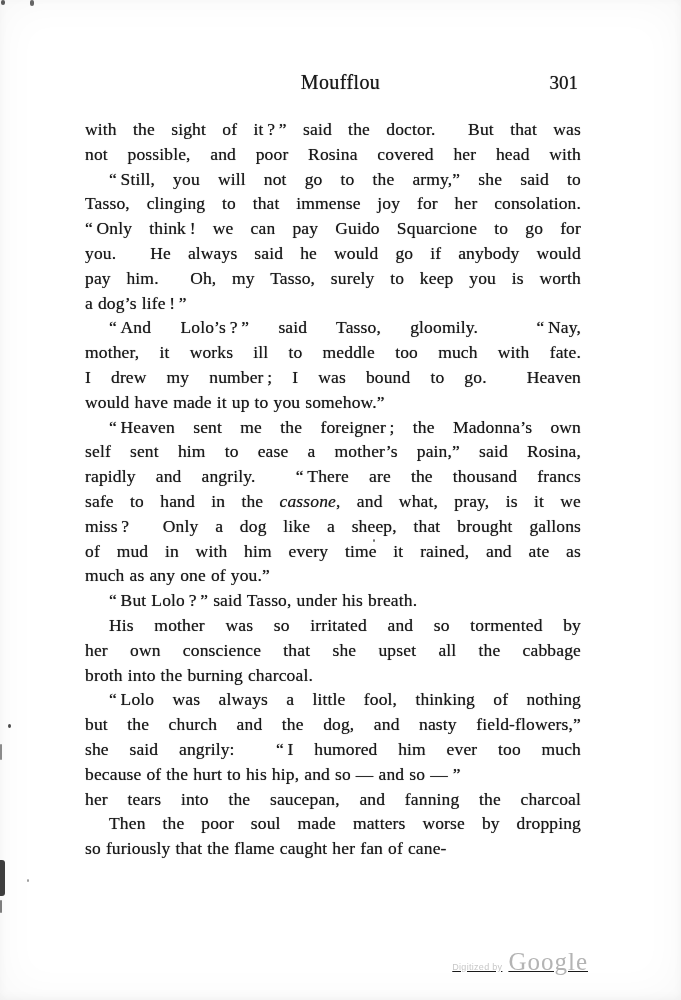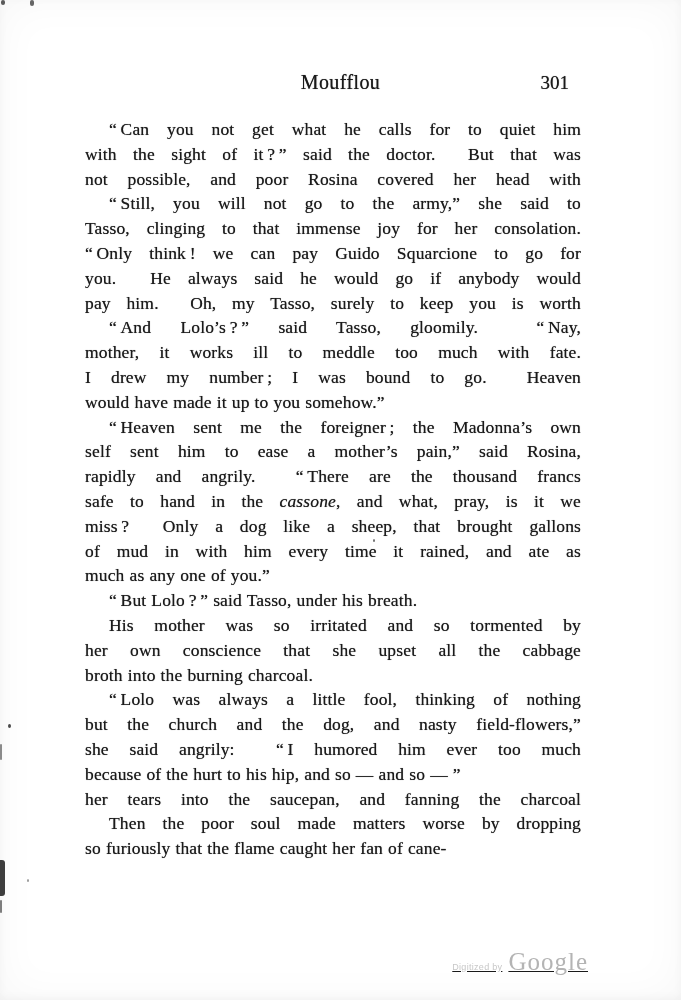--- a/index.html
+++ b/index.html
@@ -17,21 +17,21 @@
 
   
   .pagehead { position: absolute; top: 71px; left: 0; width: 681px; height: 26px; }
   .title {
     position: absolute; left: 0; top: 0; width: 100%;
     text-align: center;
     font-size: 20px; letter-spacing: 0.4px;
     text-shadow: 0 0 0.7px rgba(26,26,26,0.85);
   }
   .pagenum {
-    position: absolute; right: 112px; top: 1px;
+    position: absolute; right: 103px; top: 1px;
     font-size: 19px;
     text-shadow: 0 0 0.7px rgba(26,26,26,0.85);
   }
 
   
   .textblock { position: absolute; left: 85px; top: 117px; width: 496px; }
   .line {
     font-size: 17.5px;
     line-height: 24.8px;
     height: 24.8px;
@@ -66,28 +66,28 @@
 <body>
 
 <div class="page">
 
   <header class="pagehead">
     <span class="title">Moufflou</span>
     <span class="pagenum">301</span>
   </header>
 
   <main class="textblock" id="textblock">
-      <div class="line indent">“ Can you not get what he calls for to quiet him</div>
       <div class="line">with the sight of it ? ” said the doctor.  But that was</div>
       <div class="line">not possible, and poor Rosina covered her head with</div>
       <div class="line indent">“ Still, you will not go to the army,” she said to</div>
       <div class="line">Tasso, clinging to that immense joy for her consolation.</div>
       <div class="line">“ Only think ! we can pay Guido Squarcione to go for</div>
       <div class="line">you.  He always said he would go if anybody would</div>
       <div class="line">pay him.  Oh, my Tasso, surely to keep you is worth</div>
+      <div class="line last">a dog’s life ! ”</div>
       <div class="line indent">“ And Lolo’s ? ” said Tasso, gloomily.  “ Nay,</div>
       <div class="line">mother, it works ill to meddle too much with fate.</div>
       <div class="line">I drew my number ; I was bound to go.  Heaven</div>
       <div class="line last">would have made it up to you somehow.”</div>
       <div class="line indent">“ Heaven sent me the foreigner ; the Madonna’s own</div>
       <div class="line">self sent him to ease a mother’s pain,” said Rosina,</div>
       <div class="line">rapidly and angrily.  “ There are the thousand francs</div>
       <div class="line"><span>safe to hand in the </span><i>cassone</i><span>, and what, pray, is it we</span></div>
       <div class="line">miss ?  Only a dog like a sheep, that brought gallons</div>
       <div class="line">of mud in with him every time it rained, and ate as</div>

